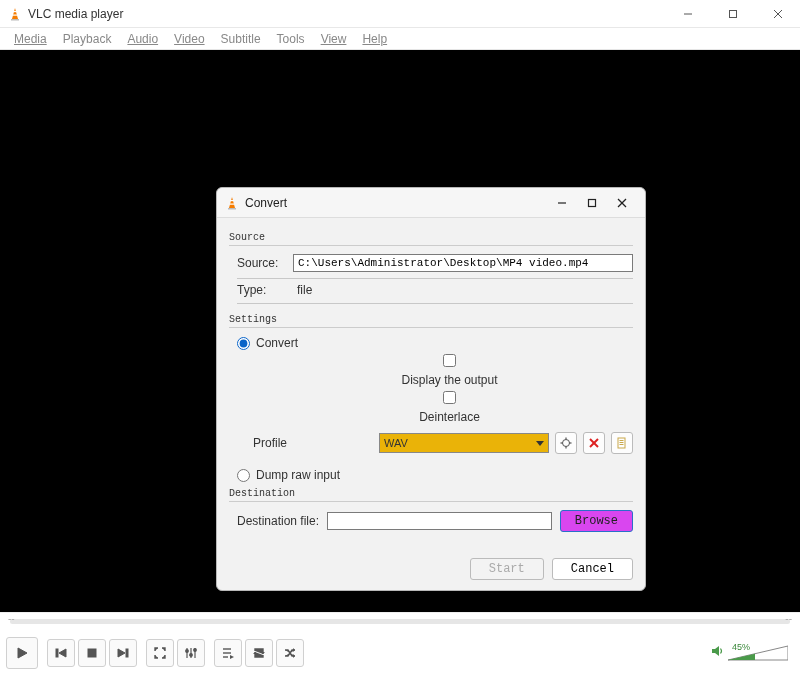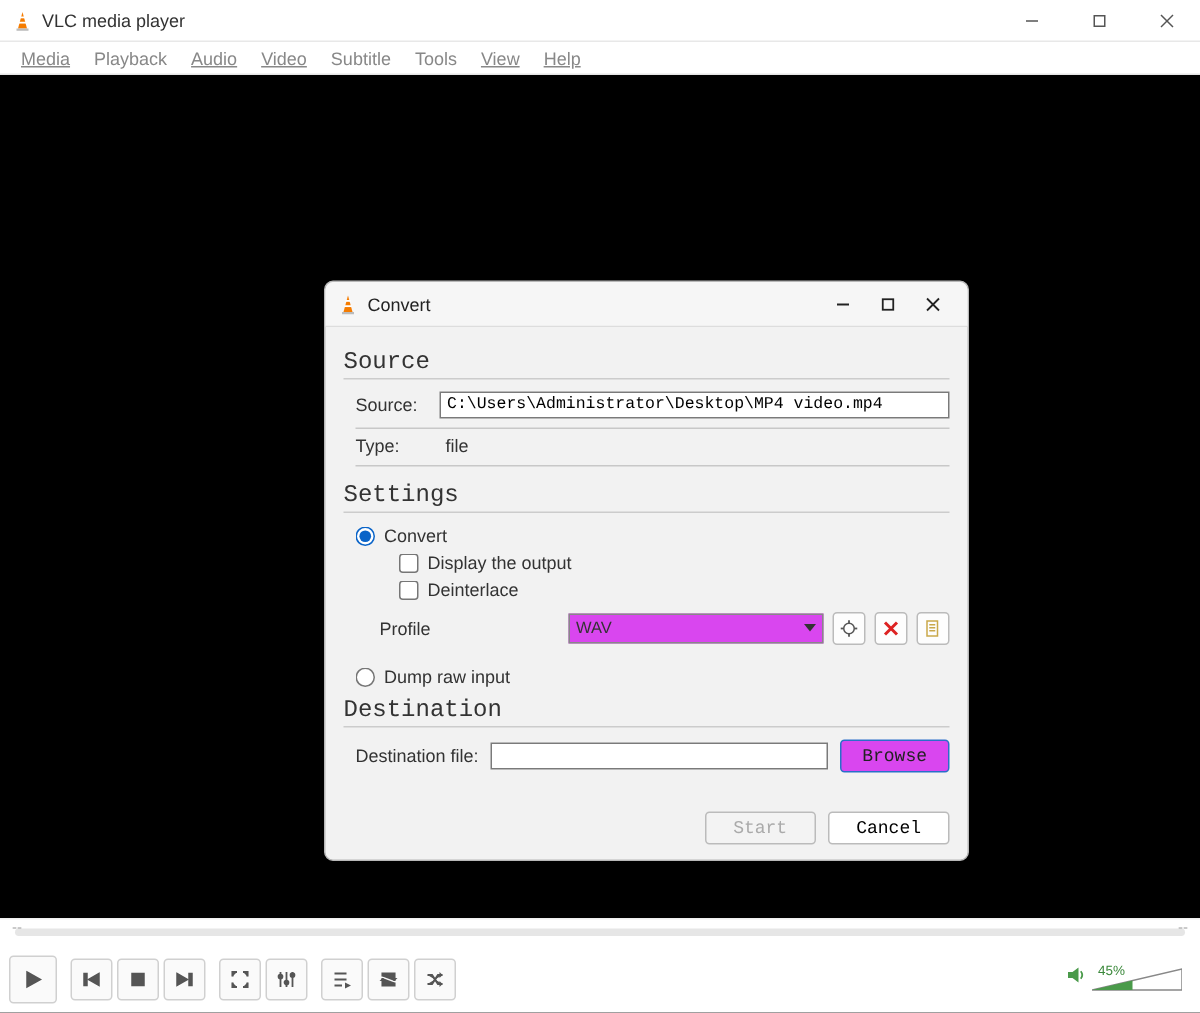--- a/index.html
+++ b/index.html
@@ -44,35 +44,35 @@
 
   
   .dialog { position:absolute; left:216px; top:137px; width:430px; background:#f2f2f2; border:1px solid #b8b8b8; box-shadow: 4px 4px 10px rgba(0,0,0,0.3); border-radius:6px;}
   .dlg-titlebar { height:30px; display:flex; align-items:center; padding:0 8px; background:#f6f6f6; border-bottom:1px solid #ddd; border-radius:6px 6px 0 0;}
   .dlg-titlebar .cone { margin-right:6px;}
   .dlg-title { font-size:12px; color:#222; flex:1;}
   .dlg-win-btn { width:30px; height:24px; display:flex; align-items:center; justify-content:center;}
   .dlg-win-btn svg { width:10px; height:10px; stroke:#222; stroke-width:1.2; fill:none;}
 
   .dlg-body { padding:10px 12px; font-family: "Courier New", monospace; font-size:12px; color:#333;}
-  .group-label { font-size:16px; margin:4px 0 2px 0; color:#333; font-family:"Courier New", monospace;}
+  .group-label { font-size:10px; margin:4px 0 2px 0; color:#333; font-family:"Courier New", monospace;}
   .group-line { height:1px; background:#ccc; margin-bottom:8px;}
   .row { display:flex; align-items:center; margin:4px 0 6px 8px;}
   .row-label { width:56px;}
   .text-input { flex:1; height:18px; border:1px solid #7a7a7a; background:#fff; font-size:11px; padding:1px 4px; font-family: "Courier New", monospace;}
   .static-val { padding-left:4px;}
   .thin-line { height:1px; background:#c8c8c8; margin:1px 0 2px 8px;}
 
   .radio-row, .check-row { display:flex; align-items:center; margin:4px 0 4px 8px; gap:6px;}
   .radio-row input[type=radio], .check-row input[type=checkbox] { width:13px; height:13px; accent-color:#0a64c8;}
-  .indent { margin-left:37px;}
+  .indent { margin-left:37px;flex-direction:column;}
 
   .profile-row { display:flex; align-items:center; margin:8px 0 14px 24px; gap:6px;}
   .profile-label { width:120px;}
-  .combo { flex:1; height:20px; border:1px solid #888; background:#d946ef; display:flex; align-items:center; justify-content:space-between; padding:0 4px; font-size:11px; font-family: "Courier New", monospace;}
+  .combo { flex:1; height:20px; border:1px solid #888; background:#eab308; display:flex; align-items:center; justify-content:space-between; padding:0 4px; font-size:11px; font-family: "Courier New", monospace;}
   .combo-arrow svg{ width:8px; height:8px; fill:#333;}
   .mini-btn { width:22px; height:22px; border:1px solid #bbb; border-radius:3px; background:#fdfdfd; display:flex; align-items:center; justify-content:center;}
   .mini-btn svg { width:12px; height:12px;}
 
   .dest-row { display:flex; align-items:center; margin:4px 0 10px 8px; gap:8px;}
   .dest-label { }
   .dest-input { flex:1; height:18px; border:1px solid #7a7a7a; background:#fff;}
   .browse-btn { height:22px; padding:0 14px; border:1px solid #2a6fc9; border-radius:3px; background:#d946ef; color:#222; font-size:12px; font-family: "Courier New", monospace;}
 
   .dlg-footer { display:flex; justify-content:flex-end; gap:8px; padding:6px 12px 10px 12px;}

